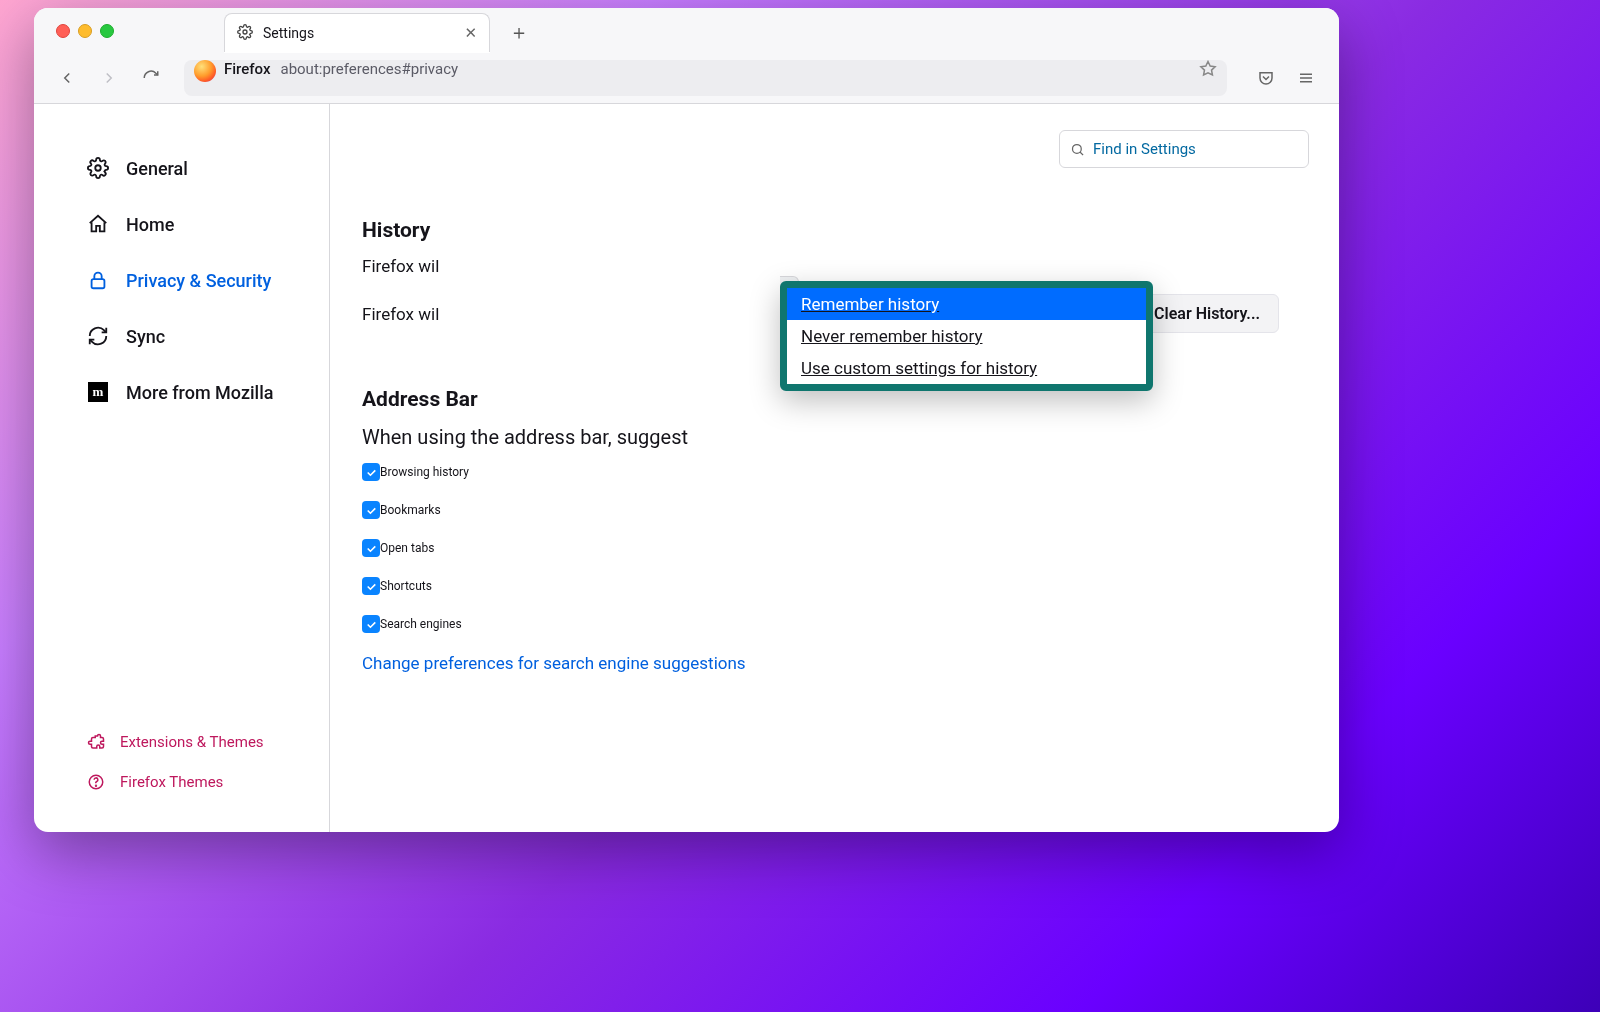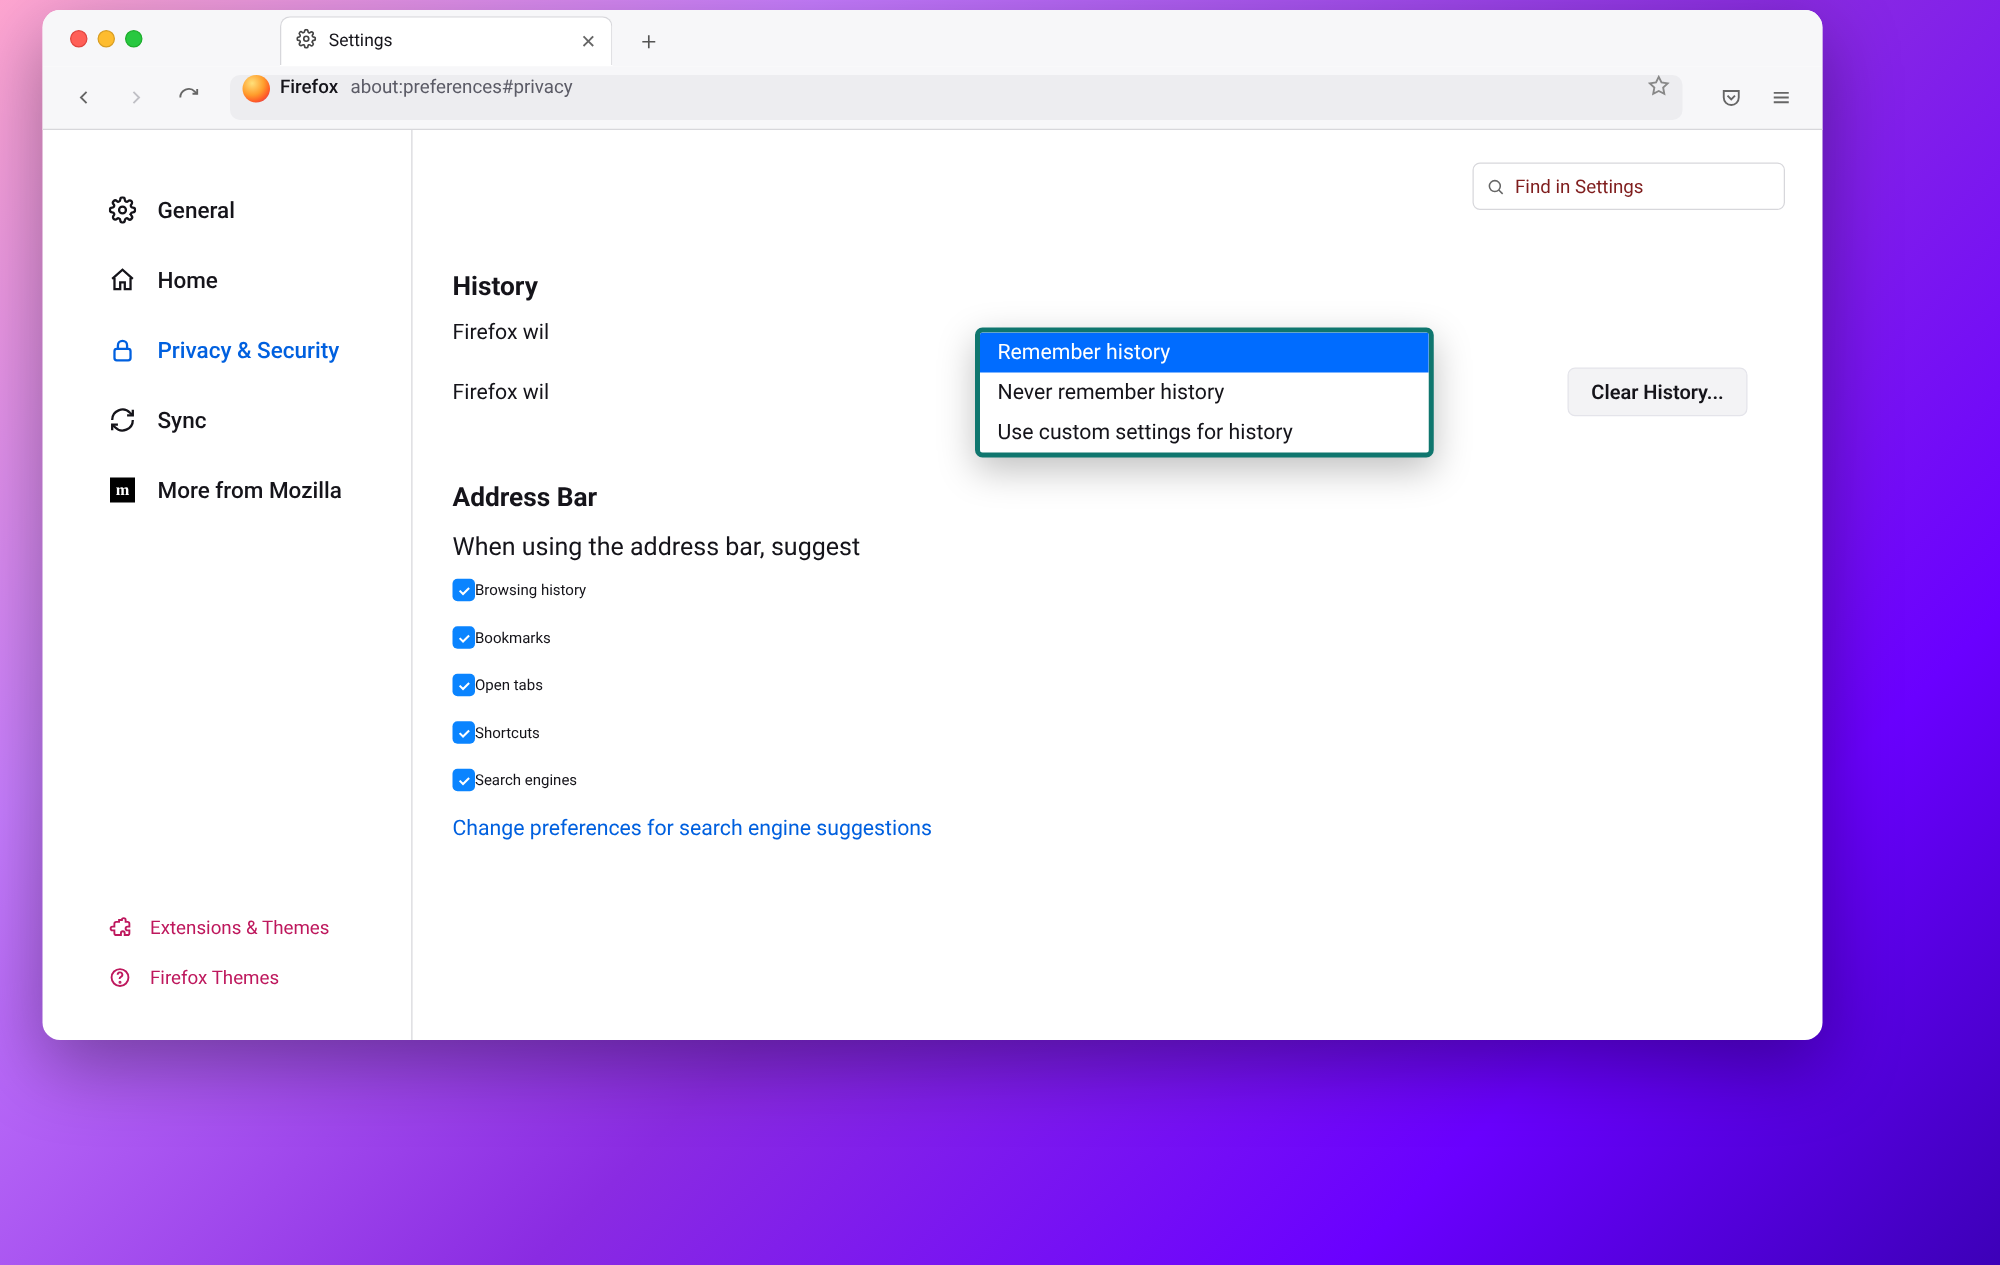--- a/index.html
+++ b/index.html
@@ -12,21 +12,21 @@
   }
   html,body{margin:0;padding:0;height:100%;}
   body{
     width:1600px;height:1012px;
     font-family:-apple-system,BlinkMacSystemFont,"Segoe UI",Roboto,Helvetica,Arial,sans-serif;
     background:linear-gradient(135deg,#ffa6d1 0%,#c77dff 25%,#8a2be2 55%,#6a00ff 80%,#3d00b8 100%);
     position:relative;color:var(--text);
     overflow:hidden;
   }
   .window{
-    position:absolute;left:34px;top:8px;width:1424px;height:824px;
+    position:absolute;left:34px;top:8px;width:1305px;height:824px;
     background:#fff;border-radius:14px;box-shadow:0 20px 60px rgba(0,0,0,.35);
     overflow:hidden;display:flex;flex-direction:column;
   }
   
   .tabstrip{height:44px;background:var(--chrome-bg);display:flex;align-items:flex-end;padding:0 12px;border-bottom:1px solid transparent;}
   .traffic{display:flex;gap:8px;align-items:center;margin-left:10px;margin-bottom:14px;margin-right:110px;}
   .tl{width:12px;height:12px;border-radius:50%;}
   .tl.red{background:#ff5f57;border:1px solid #e0443e;}
   .tl.yellow{background:#febc2e;border:1px solid #d89d22;}
   .tl.green{background:#28c840;border:1px solid #1dad2c;}
@@ -50,35 +50,35 @@
   .navlist{padding:0 26px 0 52px;}
   .navitem{display:flex;align-items:center;gap:16px;height:56px;color:var(--text);cursor:default;}
   .navitem.active{color:var(--accent);}
   .navitem .ico{width:24px;height:24px;display:flex;align-items:center;justify-content:center;color:inherit;}
   .navitem .ico svg{width:22px;height:22px;}
   .navitem .lbl{font-weight:500;}
   .sidebar-bottom{margin-top:auto;padding:0 26px 30px 52px;font-size:15px;color:#be185d;}
   .sidebar-bottom .row{display:flex;align-items:center;gap:14px;height:40px;}
   .sidebar-bottom .row .ico{width:20px;height:20px;display:flex;align-items:center;justify-content:center;}
   .main{flex:1;padding:26px 60px 40px 32px;position:relative;overflow:hidden;}
-  .searchbox{position:absolute;right:30px;top:26px;width:228px;height:36px;border:1px solid var(--border);border-radius:6px;display:flex;align-items:center;padding:0 10px;color:#7f1d1d;font-size:15px;background:#fff;}
+  .searchbox{position:absolute;right:30px;top:26px;width:228px;height:36px;border:1px solid var(--border);border-radius:6px;display:flex;align-items:center;padding:0 10px;color:#0369a1;font-size:15px;background:#fff;}
   .searchbox svg{width:15px;height:15px;margin-right:8px;stroke:#666;}
   h2.section{font-size:21px;font-weight:700;margin:88px 0 14px 0;}
   h2.section.addr{margin-top:54px;}
   .row-line{font-size:17px;color:#15141a;margin-bottom:18px;}
   .history-selector-stub{position:absolute;left:450px;top:172px;height:32px;width:18px;background:#eef0f2;border:1px solid #d7d7db;border-left:none;border-radius:0 6px 6px 0;z-index:2;}
   .hist-row{display:flex;align-items:center;gap:24px;}
   .clearbtn{margin-left:auto;background:#f3f3f5;border:1px solid #e4e4ea;border-radius:6px;padding:9px 18px;font-size:16px;font-weight:600;color:#15141a;}
   .subhead{font-size:20px;color:#15141a;margin-bottom:14px;}
   .check{display:flex;align-items:center;font-size:12px;margin:0 0 20px 0;}
   .check .box{width:18px;height:18px;border-radius:4px;background:#0a84ff;display:flex;align-items:center;justify-content:center;}
   .check .box svg{width:13px;height:13px;stroke:#fff;stroke-width:3;fill:none;}
   .link{color:var(--accent);font-size:17px;cursor:default;}
   
-  .dropdown{position:absolute;left:450px;top:158px;width:359px;background:#fff;border:4px solid #0f766e;border-radius:6px;box-shadow:0 10px 30px rgba(0,0,0,.25);z-index:5;overflow:hidden;}
+  .dropdown{position:absolute;left:450px;top:177px;width:359px;background:#fff;border:7px solid #0f766e;border-radius:6px;box-shadow:0 10px 30px rgba(0,0,0,.25);z-index:5;overflow:hidden;text-decoration:underline;}
   .dropdown .opt{padding:6px 14px;font-size:17px;color:#15141a;white-space:nowrap;}
   .dropdown .opt.sel{background:var(--selected-blue);color:#fff;}
   .mozilla-icon{background:#000;color:#fff;width:20px;height:20px;display:flex;align-items:center;justify-content:center;font-family:Georgia,serif;font-weight:700;font-size:13px;}
 </style>
 </head>
 <body>
 
 <div class="window">
 
   <div class="tabstrip">

